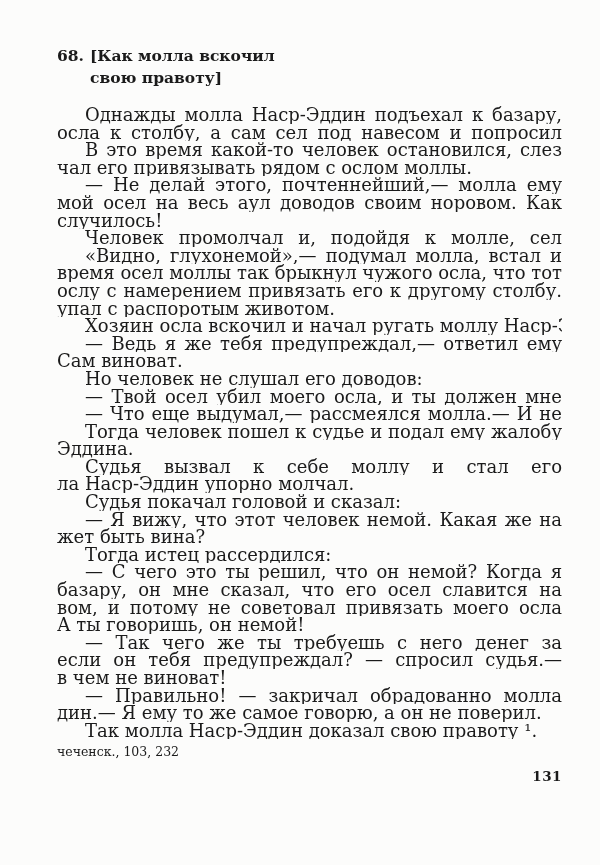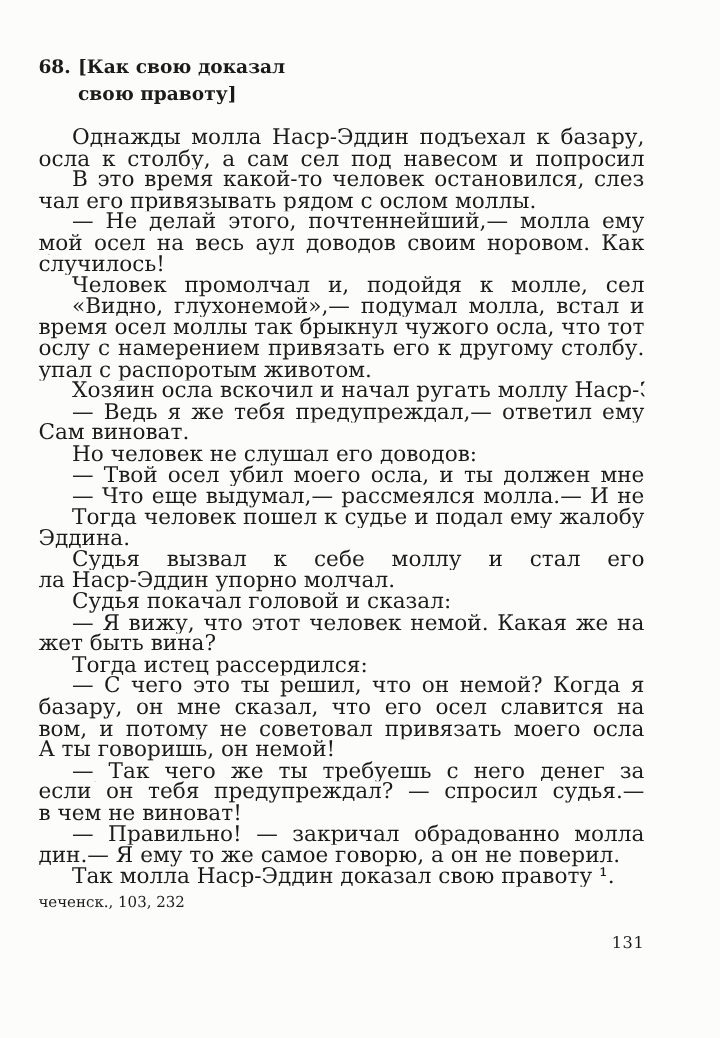--- a/index.html
+++ b/index.html
@@ -12,21 +12,21 @@
     width: 600px;
     height: 865px;
     margin: 0 auto;
     background: #fcfcfb;
     font-family: "DejaVu Serif", serif;
     color: #1b1b1b;
     overflow: hidden;
   }
   .content {
     position: absolute;
-    left: 32px;
+    left: 57px;
     top: 45px;
     width: 505px;
   }
   .story-title {
     display: flex;
     font-weight: bold;
     font-size: 15.5px;
     line-height: 22px;
   }
   .story-num {
@@ -51,38 +51,38 @@
   }
   .body-line.indent {
     padding-left: 28px;
   }
   .source-ref {
     margin-top: 5px;
     font-size: 12.5px;
     line-height: 15px;
   }
   .page-number {
-    margin-top: 20px;
+    margin-top: 10px;
     font-size: 13.5px;
     line-height: 15px;
     text-align: right;
-    font-weight: normal;
+    font-weight: bold;
     letter-spacing: 0.5px;
   }
 </style>
 </head>
 <body>
 
 <div class="page">
   <div class="content">
 
     <div class="story-title">
       <span class="story-num">68.</span>
       <span class="story-title-text">
-        <span>[Как свою доказал</span><br>
+        <span>[Как молла вскочил</span><br>
         <span>свою правоту]</span>
       </span>
     </div>
 
     <div class="story-body">
         <div class="body-line indent justify">Однажды молла Наср-Эддин подъехал к базару, привязал</div>
         <div class="body-line justify">осла к столбу, а сам сел под навесом и попросил дать ему чаю.</div>
         <div class="body-line indent justify">В это время какой-то человек остановился, слез с осла и на-</div>
         <div class="body-line">чал его привязывать рядом с ослом моллы.</div>
         <div class="body-line indent justify">— Не делай этого, почтеннейший,— молла ему молла,—</div>

